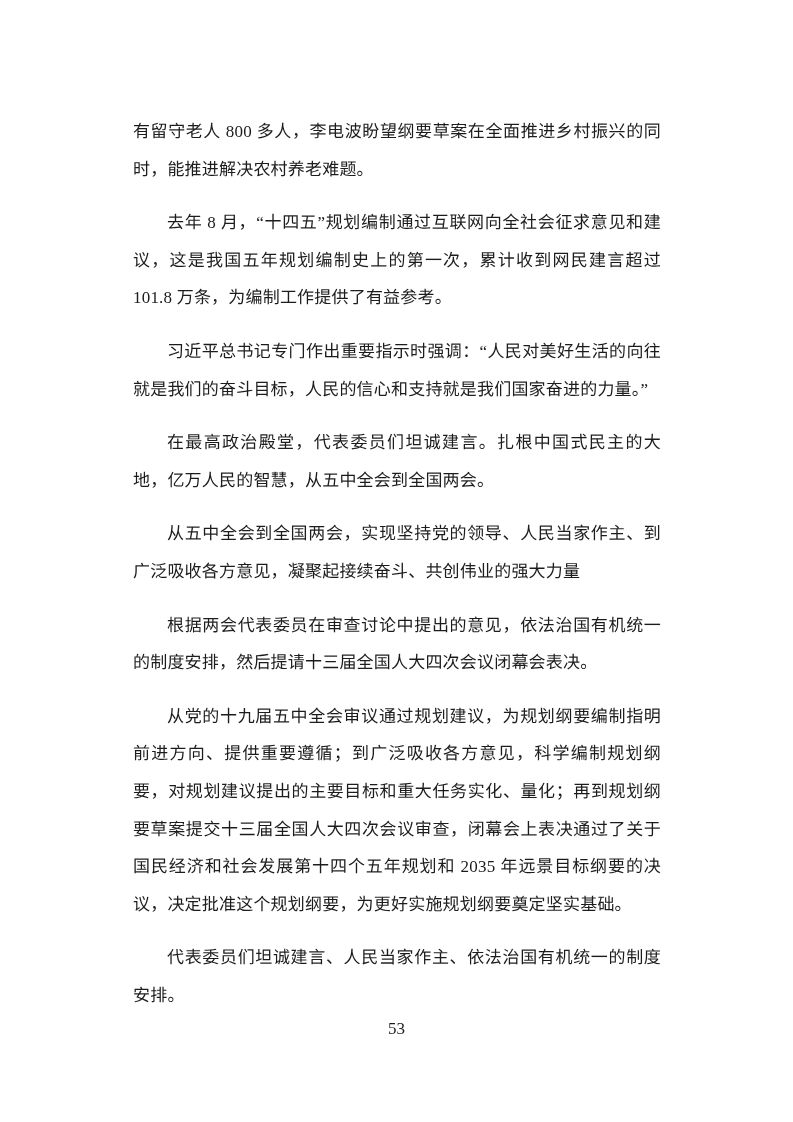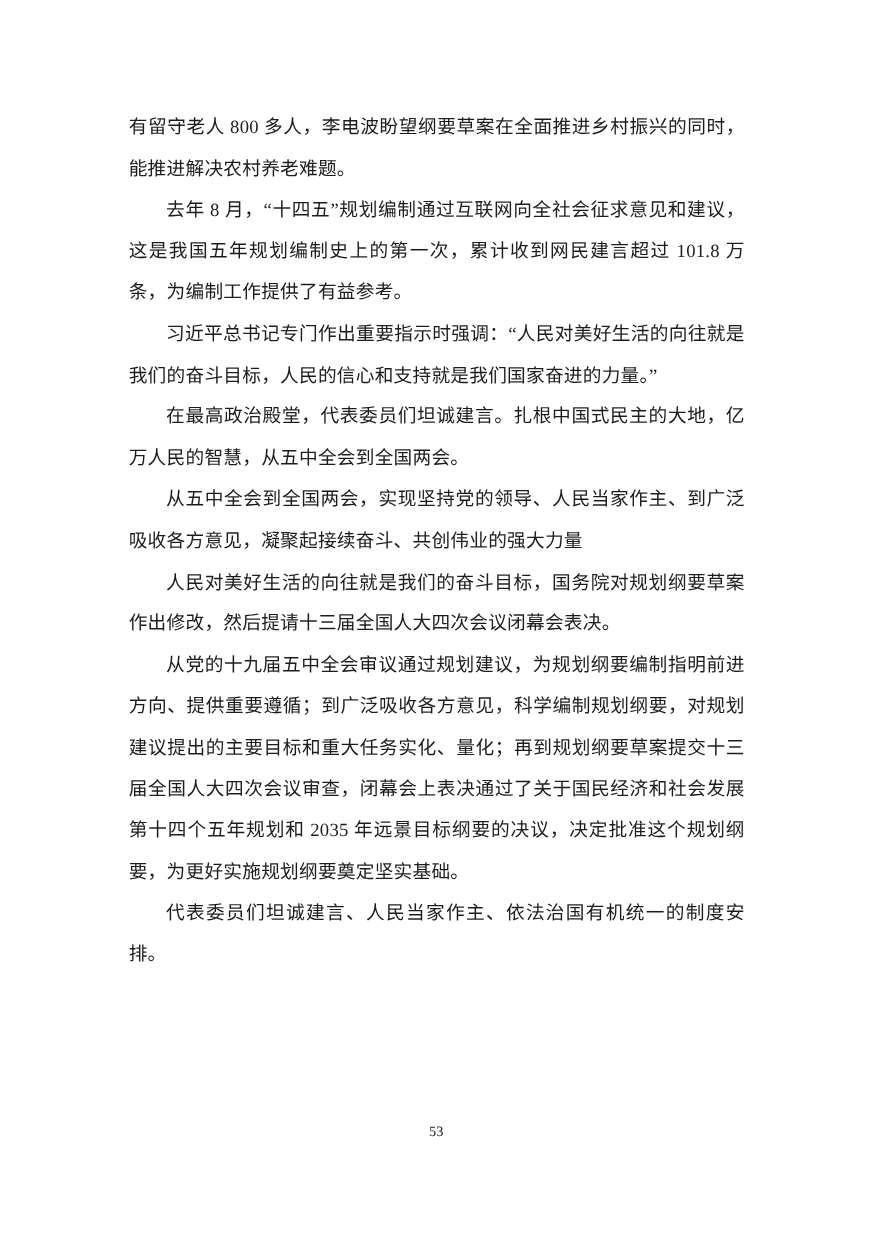--- a/index.html
+++ b/index.html
@@ -21,45 +21,45 @@
     left: 117px;
     top: 97px;
     width: 560px;
     font-size: 17px;
     line-height: 37.6px;
     text-align: justify;
     text-justify: inter-ideograph;
     letter-spacing: 0.2px;
   }
   .doc-body p.para {
-    margin: 0;
+    margin: 16px;
     padding: 0;
   }
   .doc-body p.para.indent {
     text-indent: 2em;
   }
   .page-number {
     position: absolute;
     left: 0;
     top: 1020px;
     width: 100%;
     text-align: center;
-    font-size: 13px;
+    font-size: 17px;
     line-height: 18px;
     color: #1c1c1c;
   }
 </style>
 </head>
 <body>
 
 <div class="page">
   <div class="doc-body">
       <p class="para">有留守老人 800 多人，李电波盼望纲要草案在全面推进乡村振兴的同时，能推进解决农村养老难题。</p>
       <p class="para indent">去年 8 月，“十四五”规划编制通过互联网向全社会征求意见和建议，这是我国五年规划编制史上的第一次，累计收到网民建言超过 101.8 万条，为编制工作提供了有益参考。</p>
       <p class="para indent">习近平总书记专门作出重要指示时强调：“人民对美好生活的向往就是我们的奋斗目标，人民的信心和支持就是我们国家奋进的力量。”</p>
       <p class="para indent">在最高政治殿堂，代表委员们坦诚建言。扎根中国式民主的大地，亿万人民的智慧，从五中全会到全国两会。</p>
       <p class="para indent">从五中全会到全国两会，实现坚持党的领导、人民当家作主、到广泛吸收各方意见，凝聚起接续奋斗、共创伟业的强大力量</p>
-      <p class="para indent">人民对美好生活的向往就是我们的奋斗目标，国务院对规划纲要草案作出修改，然后提请十三届全国人大四次会议闭幕会表决。</p>
+      <p class="para indent">根据两会代表委员在审查讨论中提出的意见，依法治国有机统一的制度安排，然后提请十三届全国人大四次会议闭幕会表决。</p>
       <p class="para indent">从党的十九届五中全会审议通过规划建议，为规划纲要编制指明前进方向、提供重要遵循；到广泛吸收各方意见，科学编制规划纲要，对规划建议提出的主要目标和重大任务实化、量化；再到规划纲要草案提交十三届全国人大四次会议审查，闭幕会上表决通过了关于国民经济和社会发展第十四个五年规划和 2035 年远景目标纲要的决议，决定批准这个规划纲要，为更好实施规划纲要奠定坚实基础。</p>
       <p class="para indent">代表委员们坦诚建言、人民当家作主、依法治国有机统一的制度安排。</p>
     </div>
   <div class="page-number">53</div>
 </div>
 
 </body></html>

